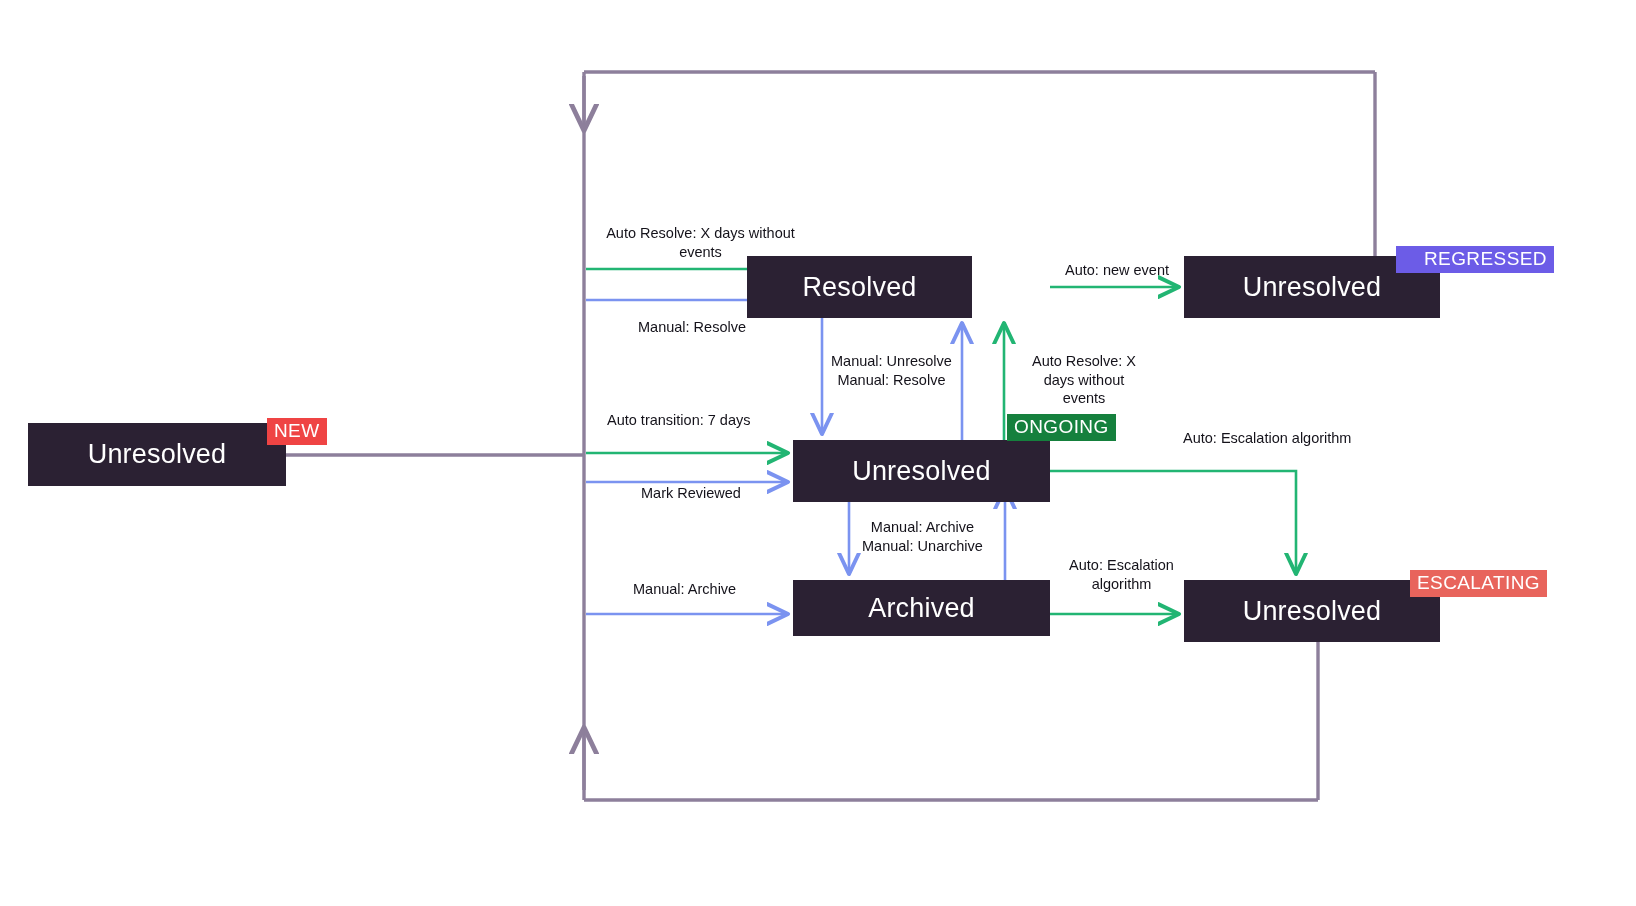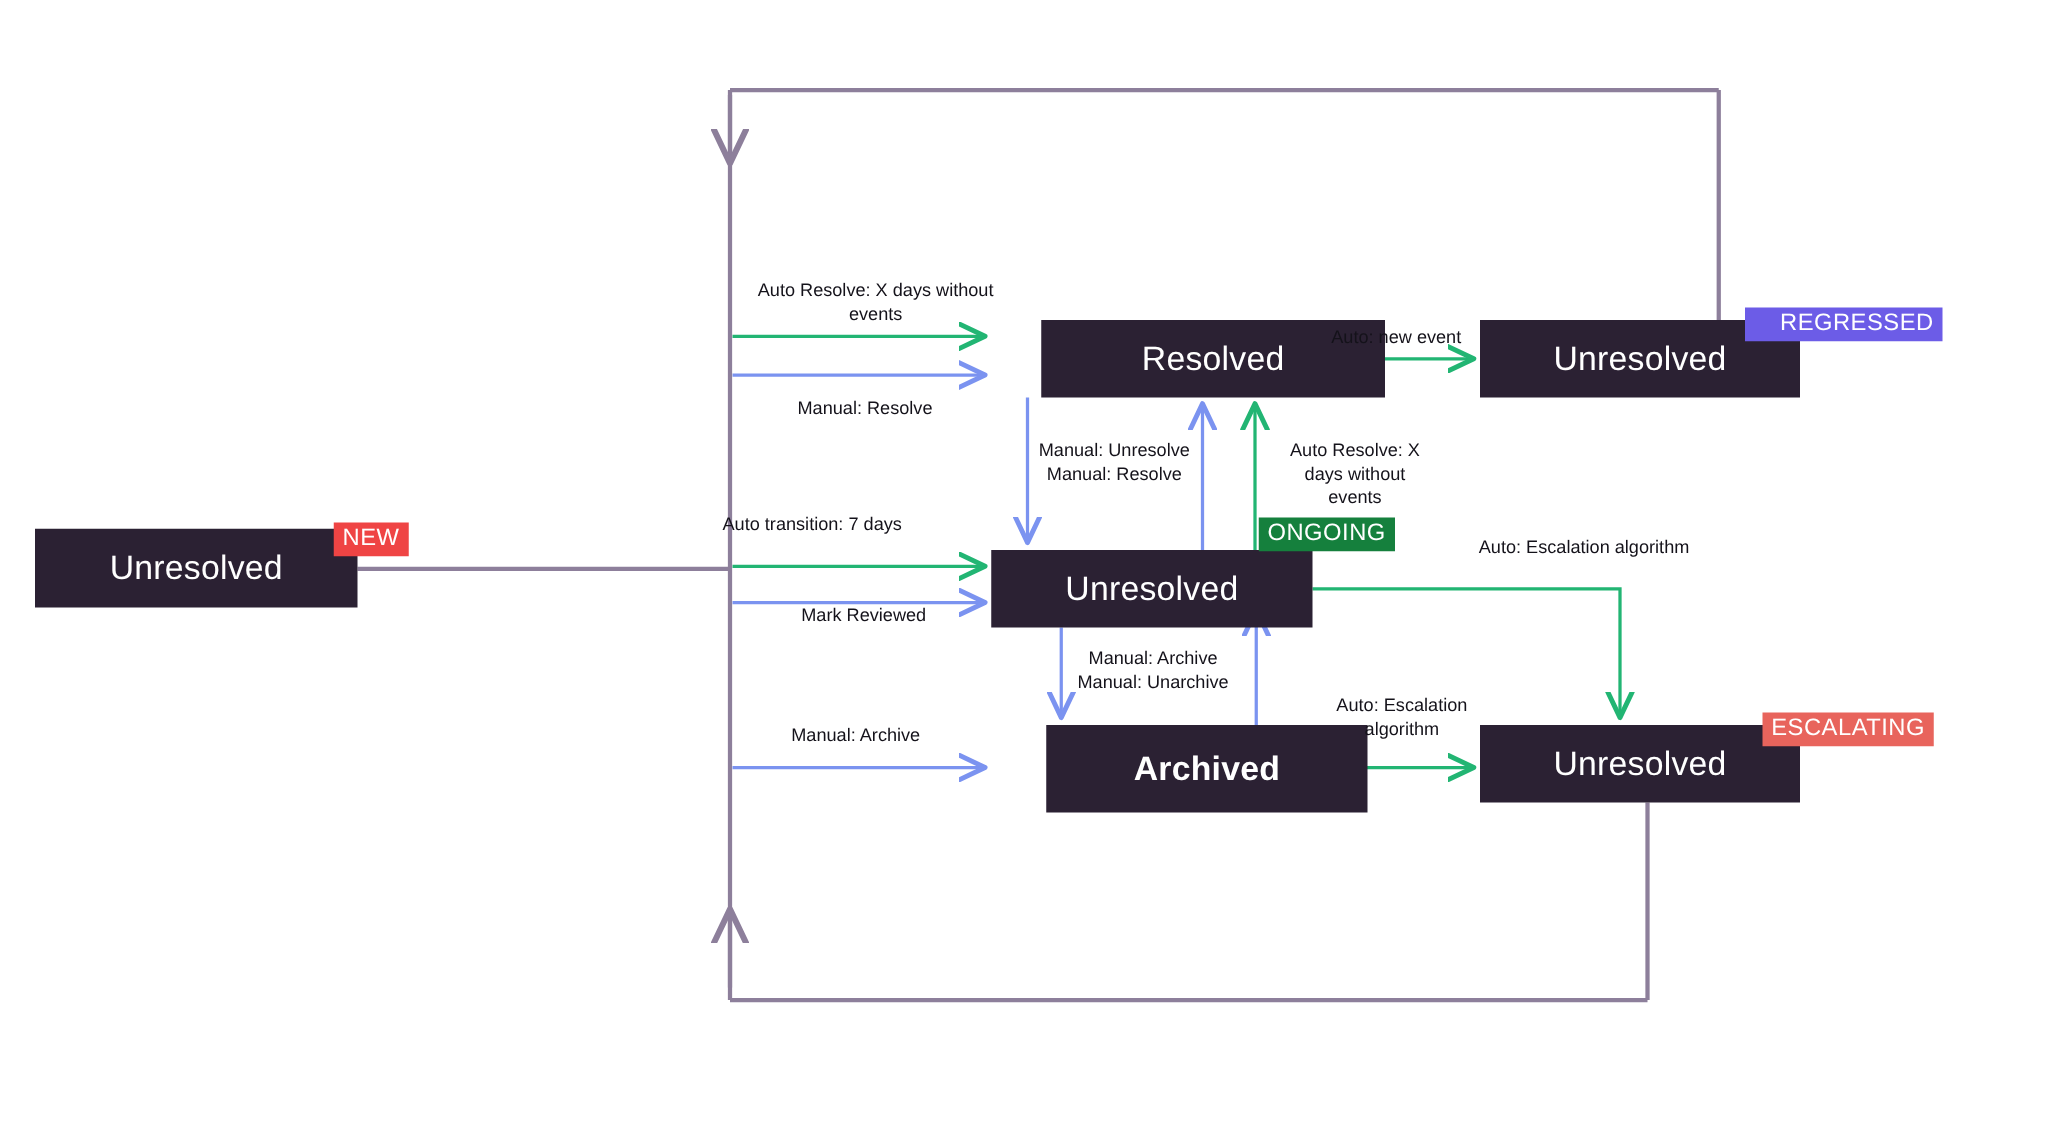--- a/index.html
+++ b/index.html
@@ -111,33 +111,33 @@
       <path d="M1050,614 L1177,614" stroke="#22b573" stroke-width="2.6" marker-end="url(#ah-green)"></path>
 
       <path d="M1050,471 L1296,471 L1296,572" stroke="#22b573" stroke-width="2.6" marker-end="url(#ah-green)"></path>
     </g>
   </svg>
 
   <div class="node" style="left:28px; top:423px; width:258px; height:63px;">
     <span>Unresolved</span>
   </div>
 
-  <div class="node" style="left:833px; top:256px; width:275px; height:62px;">
+  <div class="node" style="left:747px; top:256px; width:225px; height:62px;">
     <span>Resolved</span>
   </div>
 
   <div class="node" style="left:1184px; top:256px; width:256px; height:62px;">
     <span>Unresolved</span>
   </div>
 
   <div class="node" style="left:793px; top:440px; width:257px; height:62px;">
     <span>Unresolved</span>
   </div>
 
-  <div class="node" style="left:837px; top:580px; width:257px; height:70px;font-weight:bold;">
+  <div class="node" style="left:793px; top:580px; width:257px; height:56px;">
     <span>Archived</span>
   </div>
 
   <div class="node" style="left:1184px; top:580px; width:256px; height:62px;">
     <span>Unresolved</span>
   </div>
 
   <div class="badge" style="left:239px; top:418px; background:#ef4444;margin-left:28px;">NEW</div>
 
   <div class="badge" style="left:1396px; top:246px; background:#6c5ce7;padding-left:28px;">REGRESSED</div>
@@ -153,21 +153,21 @@
 
   <div class="edge-label" style="left:1065px; top:261px;">Auto: new event</div>
 
   <div class="edge-label" style="left:831px; top:352px;">Manual: Unresolve
 Manual: Resolve</div>
 
   <div class="edge-label" style="left:1024px; top:352px; width:120px;">Auto Resolve: X
 days without
 events</div>
 
-  <div class="edge-label" style="left:578px; top:411px;">Auto transition: 7 days</div>
+  <div class="edge-label" style="left:607px; top:411px;">Auto transition: 7 days</div>
 
   <div class="edge-label" style="left:1183px; top:429px;">Auto: Escalation algorithm</div>
 
   <div class="edge-label" style="left:641px; top:484px;">Mark Reviewed</div>
 
   <div class="edge-label" style="left:862px; top:518px;">Manual: Archive
 Manual: Unarchive</div>
 
   <div class="edge-label" style="left:633px; top:580px;">Manual: Archive</div>
 

